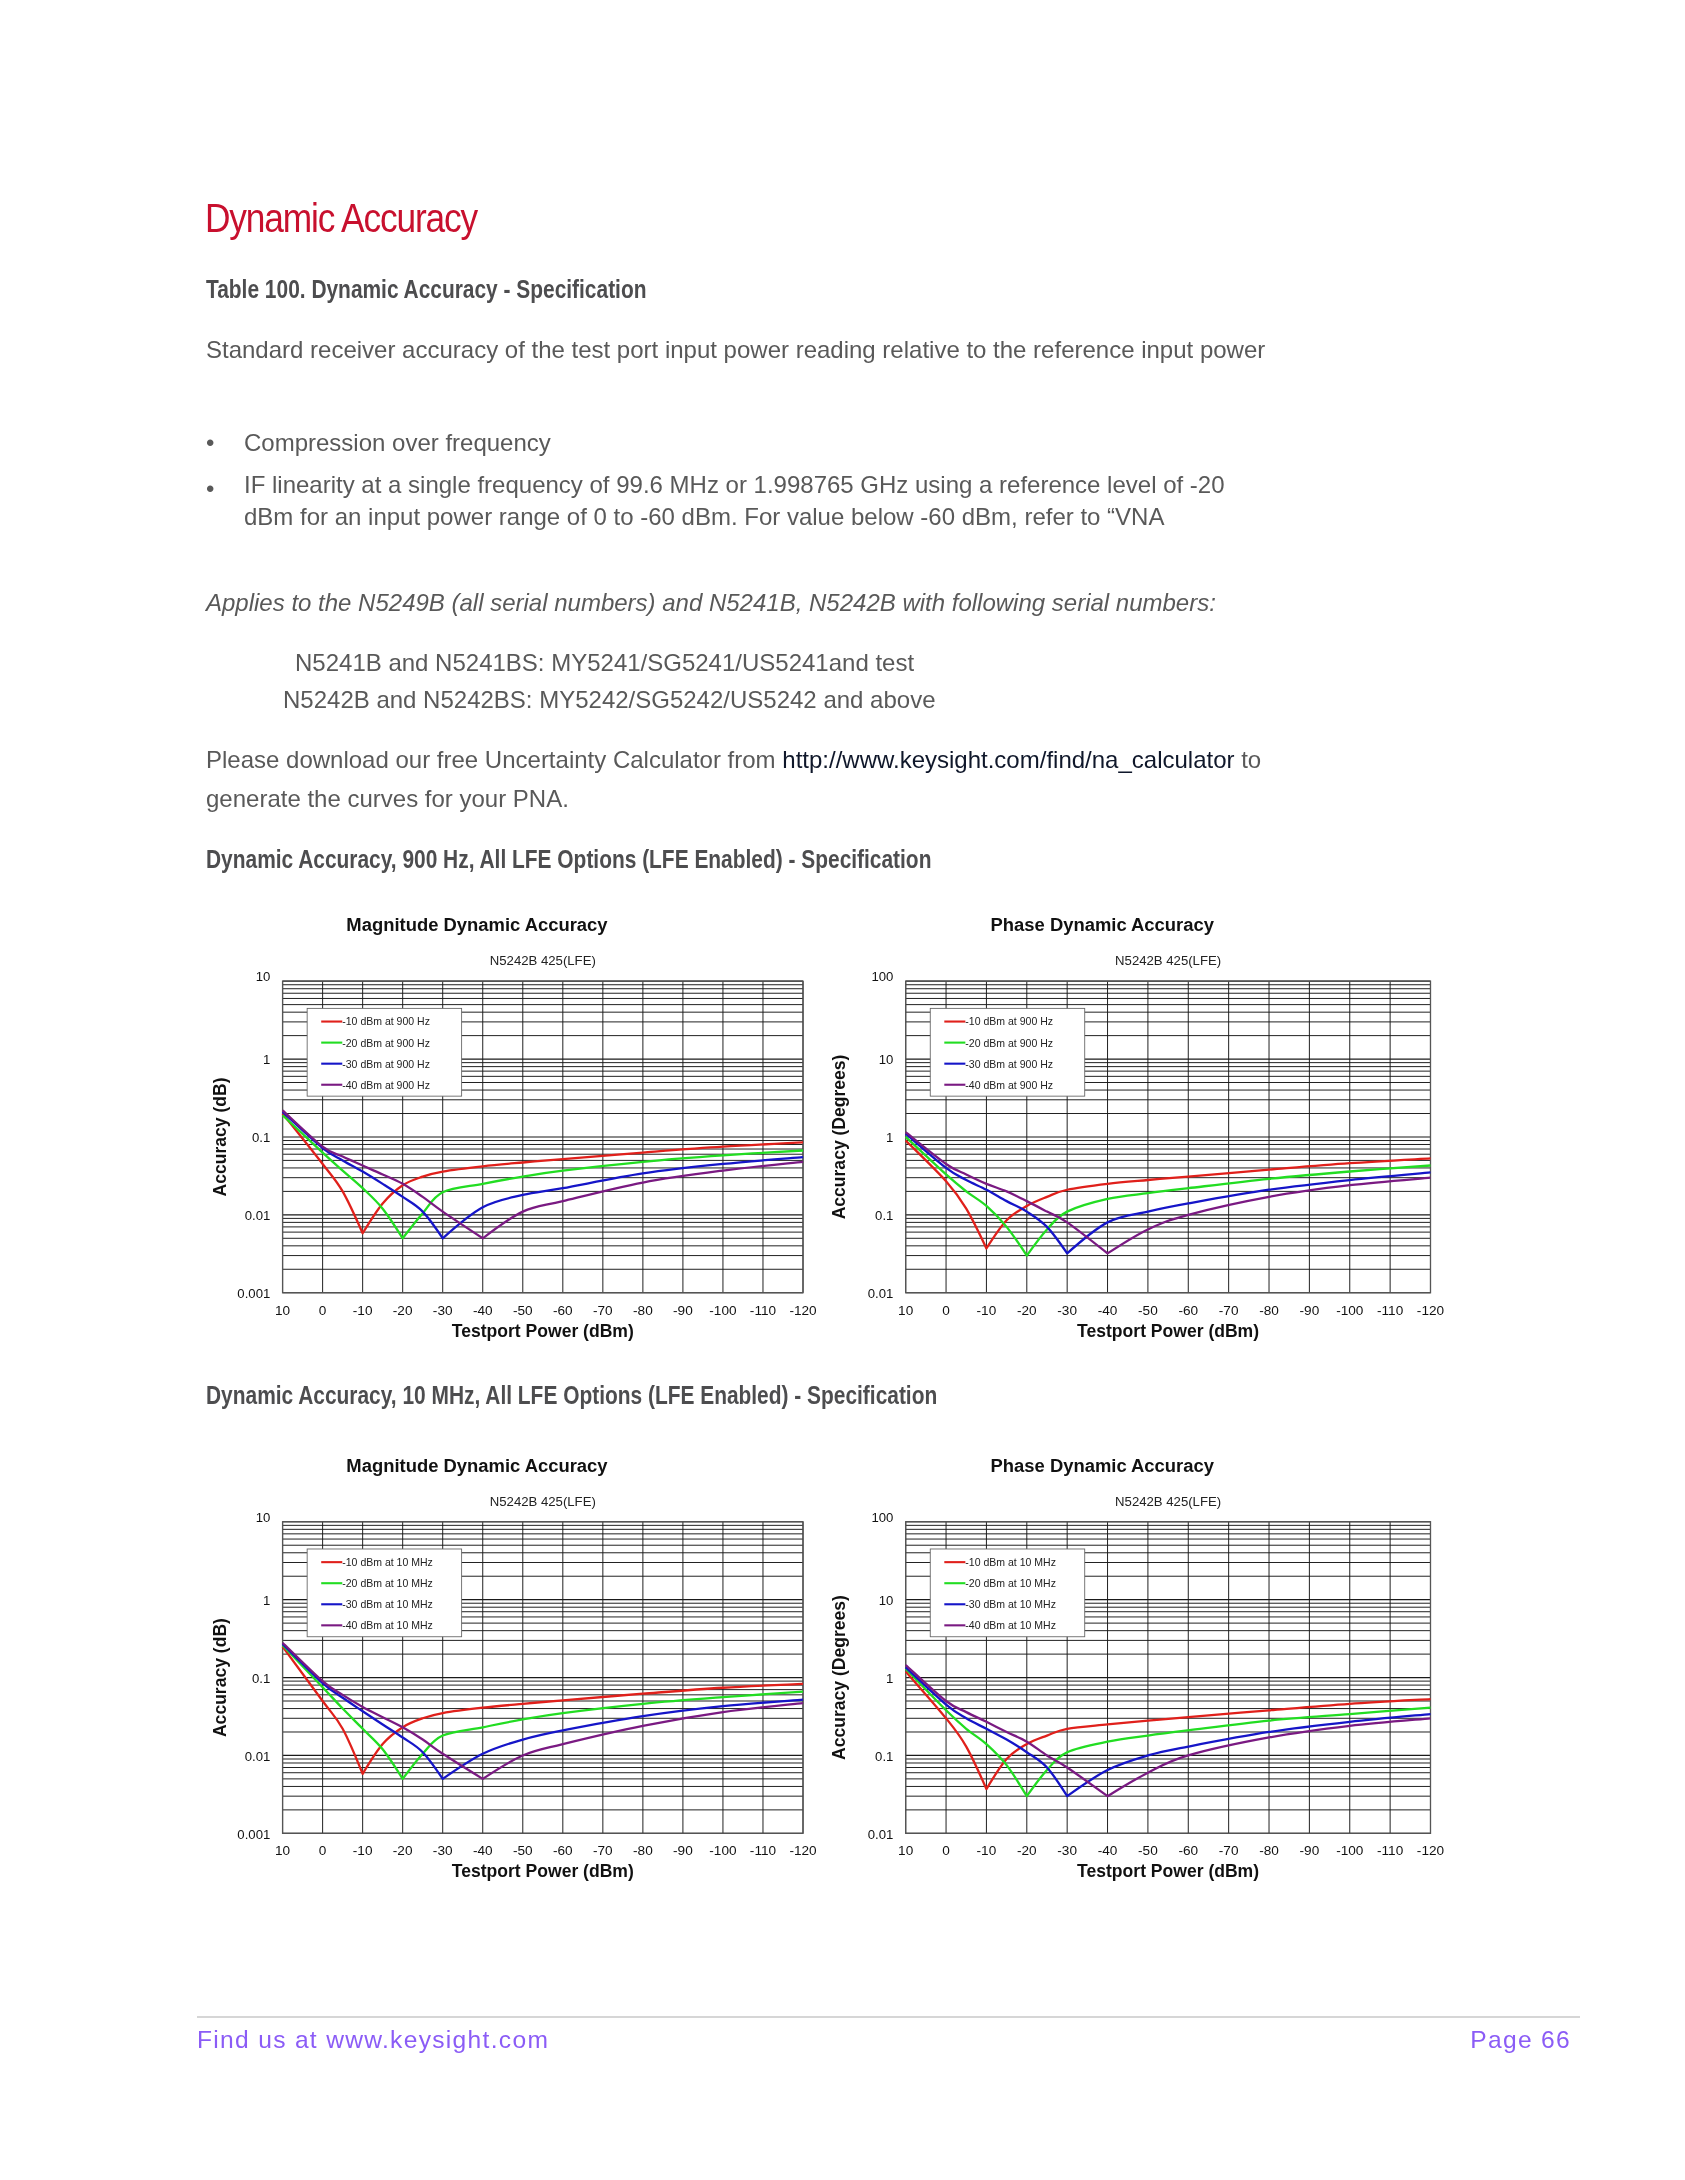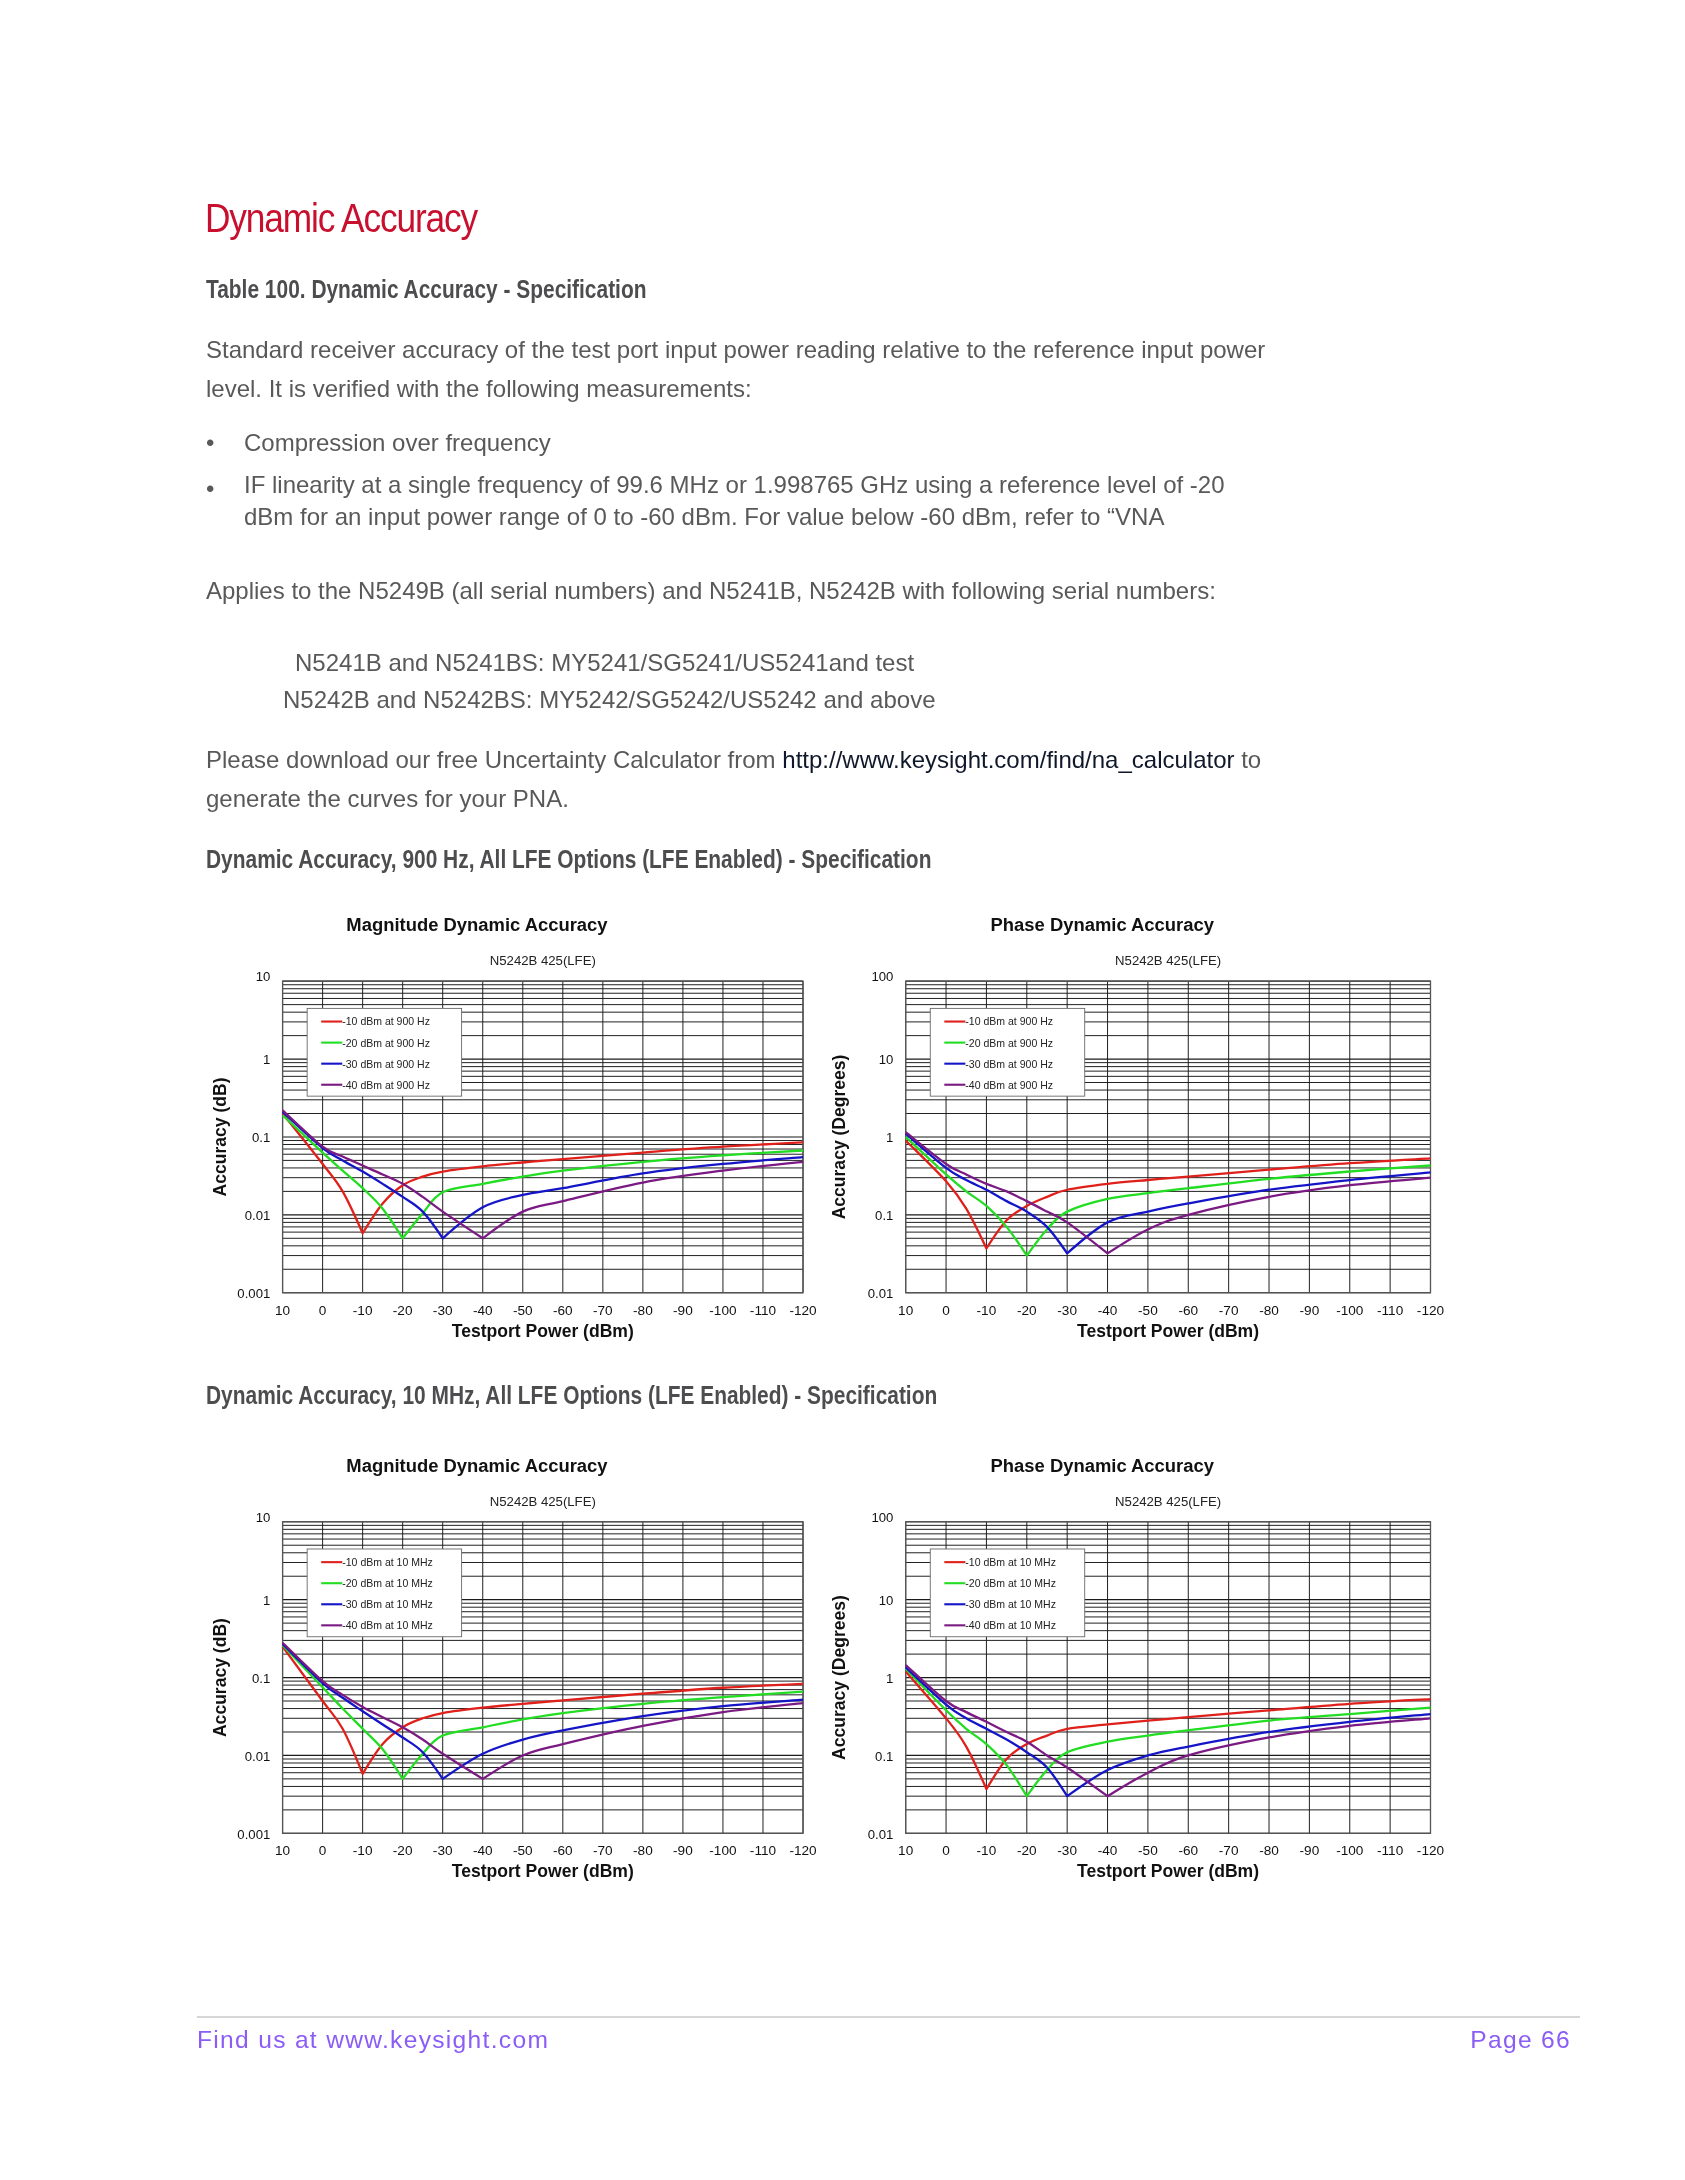--- a/index.html
+++ b/index.html
@@ -18,36 +18,35 @@
   svg text { font-family: "Liberation Sans", sans-serif; }
 </style>
 </head>
 <body>
 
 <div class="abs h1">Dynamic Accuracy</div>
 <div class="abs h2" style="left:206px; top:275px;">Table 100. Dynamic Accuracy - Specification</div>
 
 <div class="abs body-text" style="left:206px; top:330px;">
   <div>Standard receiver accuracy of the test port input power reading relative to the reference input power</div>
-  <div>level. It is verified with the following measurements:</div>
 </div>
 
 <div class="abs body-text" style="left:206px; top:423px; width:1229px;">
   <div style="position:relative; padding-left:38px;">
     <span class="bullet">•</span>
     <div>Compression over frequency</div>
   </div>
   <div style="position:relative; padding-left:38px; margin-top:7px;">
     <span class="bullet">•</span>
     <div style="line-height:32px;">IF linearity at a single frequency of 99.6 MHz or 1.998765 GHz using a reference level of -20</div>
     <div style="line-height:32px;">dBm for an input power range of 0 to -60 dBm. For value below -60 dBm, refer to “VNA</div>
   </div>
 </div>
 
-<div class="abs body-text" style="left:206px; top:571px;">Applies to the N5249B (all serial numbers) and N5241B, N5242B with following serial numbers:</div>
+<div class="abs body-text" style="left:206px; top:583px;font-style:italic;">Applies to the N5249B (all serial numbers) and N5241B, N5242B with following serial numbers:</div>
 <div class="abs body-text" style="left:295px; top:643px;">N5241B and N5241BS: MY5241/SG5241/US5241and test</div>
 <div class="abs body-text" style="left:283px; top:680px;">N5242B and N5242BS: MY5242/SG5242/US5242 and above</div>
 
 <div class="abs body-text" style="left:206px; top:740px;">
   <div><span>Please download our free Uncertainty Calculator from </span><span class="link">http://www.keysight.com/find/na_calculator</span><span> to</span></div>
   <div>generate the curves for your PNA.</div>
 </div>
 
 <div class="abs h2" style="left:206px; top:845px;">Dynamic Accuracy, 900 Hz, All LFE Options (LFE Enabled) - Specification</div>
 <div class="abs h2" style="left:206px; top:1381px;">Dynamic Accuracy, 10 MHz, All LFE Options (LFE Enabled) - Specification</div>

